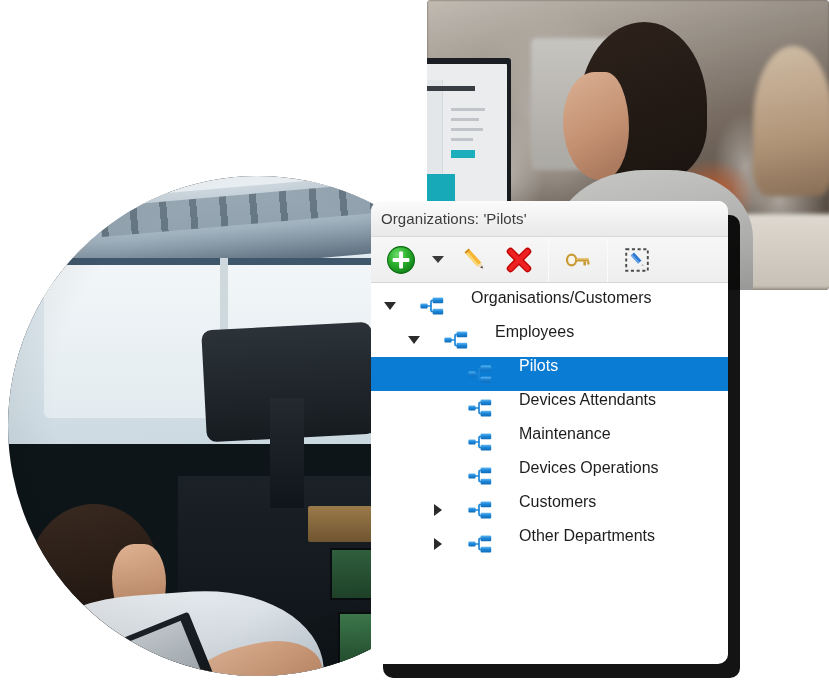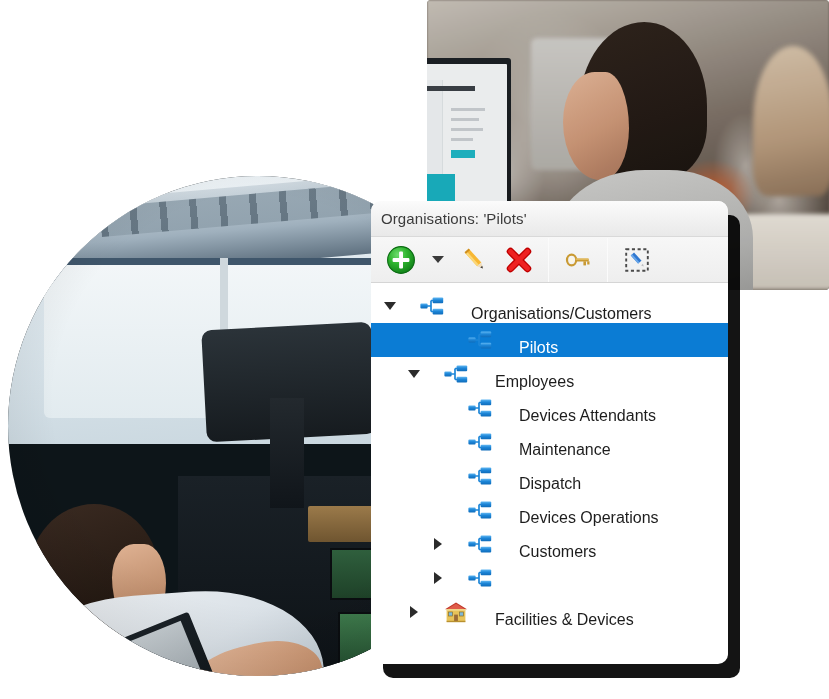--- a/index.html
+++ b/index.html
@@ -266,21 +266,21 @@
   .tree {
     padding-top: 6px;
     background: #ffffff;
     border-radius: 0 0 10px 10px;
     overflow: hidden;
     height: 379px;
   }
   .row {
     height: 34px;
     display: flex;
-    align-items: flex-end;
+    align-items: flex-start;
     cursor: pointer;
     position: relative;
     gap: 20px;
   }
   .row.selected { background: #0b7cd4; }
   .row .twisty {
     width: 18px; height: 34px;
     display: flex; align-items: center; justify-content: center;
     flex: 0 0 18px;
   }
@@ -358,21 +358,21 @@
     <div class="pilot-arm"></div>
     <div class="clipboard"></div>
     <div class="clip-paper"></div>
 
     <div class="vignette"></div>
   </div>
 
   <div class="appwin">
 
     <div class="titlebar">
-      <span class="title">Organisations: 'Pilots'</span>
+      <span class="title">Organizations: 'Pilots'</span>
     </div>
 
     <div class="toolbar">
 
       <div class="tb-btn">
         <svg width="30" height="30" viewBox="0 0 30 30">
           <defs>
             <radialGradient id="gplus" cx="38%" cy="30%" r="78%">
               <stop offset="0%" stop-color="#6fdc6f"></stop>
               <stop offset="45%" stop-color="#2fb42f"></stop>
@@ -456,39 +456,20 @@
       </linearGradient>
     </defs>
     <path d="M6.5 10 H11 M11 4.5 V15.5 M11 4.5 H13 M11 15.5 H13" stroke="#1d86d8" stroke-width="1.7" fill="none"></path>
     <rect x="0.4" y="7.4" width="7.2" height="5.2" rx="1" fill="url(#bx)"></rect>
     <rect x="12.6" y="1.6" width="10.6" height="5.6" rx="1" fill="url(#bx)"></rect>
     <rect x="12.6" y="12.8" width="10.6" height="5.6" rx="1" fill="url(#bx)"></rect>
   </svg>
           </span>
           <span class="lbl">Organisations/Customers</span>
         </div>
-        <div class="row ind2 selected">
-          <span class="twisty"></span>
-          <span class="ico">
-            <svg width="24" height="20" viewBox="0 0 24 20">
-    <defs>
-      <linearGradient id="bx" x1="0" y1="0" x2="0" y2="1">
-        <stop offset="0%" stop-color="#5fb6f2"></stop>
-        <stop offset="45%" stop-color="#1d86d8"></stop>
-        <stop offset="100%" stop-color="#0f6cba"></stop>
-      </linearGradient>
-    </defs>
-    <path d="M6.5 10 H11 M11 4.5 V15.5 M11 4.5 H13 M11 15.5 H13" stroke="#1d86d8" stroke-width="1.7" fill="none"></path>
-    <rect x="0.4" y="7.4" width="7.2" height="5.2" rx="1" fill="url(#bx)"></rect>
-    <rect x="12.6" y="1.6" width="10.6" height="5.6" rx="1" fill="url(#bx)"></rect>
-    <rect x="12.6" y="12.8" width="10.6" height="5.6" rx="1" fill="url(#bx)"></rect>
-  </svg>
-          </span>
-          <span class="lbl">Pilots</span>
-        </div>
         <div class="row ind1">
           <span class="twisty">
             <span class="tri-down"></span>
           </span>
           <span class="ico">
             <svg width="24" height="20" viewBox="0 0 24 20">
     <defs>
       <linearGradient id="bx" x1="0" y1="0" x2="0" y2="1">
         <stop offset="0%" stop-color="#5fb6f2"></stop>
         <stop offset="45%" stop-color="#1d86d8"></stop>
@@ -496,20 +477,39 @@
       </linearGradient>
     </defs>
     <path d="M6.5 10 H11 M11 4.5 V15.5 M11 4.5 H13 M11 15.5 H13" stroke="#1d86d8" stroke-width="1.7" fill="none"></path>
     <rect x="0.4" y="7.4" width="7.2" height="5.2" rx="1" fill="url(#bx)"></rect>
     <rect x="12.6" y="1.6" width="10.6" height="5.6" rx="1" fill="url(#bx)"></rect>
     <rect x="12.6" y="12.8" width="10.6" height="5.6" rx="1" fill="url(#bx)"></rect>
   </svg>
           </span>
           <span class="lbl">Employees</span>
         </div>
+        <div class="row ind2 selected">
+          <span class="twisty"></span>
+          <span class="ico">
+            <svg width="24" height="20" viewBox="0 0 24 20">
+    <defs>
+      <linearGradient id="bx" x1="0" y1="0" x2="0" y2="1">
+        <stop offset="0%" stop-color="#5fb6f2"></stop>
+        <stop offset="45%" stop-color="#1d86d8"></stop>
+        <stop offset="100%" stop-color="#0f6cba"></stop>
+      </linearGradient>
+    </defs>
+    <path d="M6.5 10 H11 M11 4.5 V15.5 M11 4.5 H13 M11 15.5 H13" stroke="#1d86d8" stroke-width="1.7" fill="none"></path>
+    <rect x="0.4" y="7.4" width="7.2" height="5.2" rx="1" fill="url(#bx)"></rect>
+    <rect x="12.6" y="1.6" width="10.6" height="5.6" rx="1" fill="url(#bx)"></rect>
+    <rect x="12.6" y="12.8" width="10.6" height="5.6" rx="1" fill="url(#bx)"></rect>
+  </svg>
+          </span>
+          <span class="lbl">Pilots</span>
+        </div>
         <div class="row ind2">
           <span class="twisty"></span>
           <span class="ico">
             <svg width="24" height="20" viewBox="0 0 24 20">
     <defs>
       <linearGradient id="bx" x1="0" y1="0" x2="0" y2="1">
         <stop offset="0%" stop-color="#5fb6f2"></stop>
         <stop offset="45%" stop-color="#1d86d8"></stop>
         <stop offset="100%" stop-color="#0f6cba"></stop>
       </linearGradient>
@@ -533,39 +533,20 @@
         <stop offset="100%" stop-color="#0f6cba"></stop>
       </linearGradient>
     </defs>
     <path d="M6.5 10 H11 M11 4.5 V15.5 M11 4.5 H13 M11 15.5 H13" stroke="#1d86d8" stroke-width="1.7" fill="none"></path>
     <rect x="0.4" y="7.4" width="7.2" height="5.2" rx="1" fill="url(#bx)"></rect>
     <rect x="12.6" y="1.6" width="10.6" height="5.6" rx="1" fill="url(#bx)"></rect>
     <rect x="12.6" y="12.8" width="10.6" height="5.6" rx="1" fill="url(#bx)"></rect>
   </svg>
           </span>
           <span class="lbl">Maintenance</span>
-        </div>
-        <div class="row ind2">
-          <span class="twisty"></span>
-          <span class="ico">
-            <svg width="24" height="20" viewBox="0 0 24 20">
-    <defs>
-      <linearGradient id="bx" x1="0" y1="0" x2="0" y2="1">
-        <stop offset="0%" stop-color="#5fb6f2"></stop>
-        <stop offset="45%" stop-color="#1d86d8"></stop>
-        <stop offset="100%" stop-color="#0f6cba"></stop>
-      </linearGradient>
-    </defs>
-    <path d="M6.5 10 H11 M11 4.5 V15.5 M11 4.5 H13 M11 15.5 H13" stroke="#1d86d8" stroke-width="1.7" fill="none"></path>
-    <rect x="0.4" y="7.4" width="7.2" height="5.2" rx="1" fill="url(#bx)"></rect>
-    <rect x="12.6" y="1.6" width="10.6" height="5.6" rx="1" fill="url(#bx)"></rect>
-    <rect x="12.6" y="12.8" width="10.6" height="5.6" rx="1" fill="url(#bx)"></rect>
-  </svg>
-          </span>
-          <span class="lbl">Dispatch</span>
         </div>
         <div class="row ind2">
           <span class="twisty"></span>
           <span class="ico">
             <svg width="24" height="20" viewBox="0 0 24 20">
     <defs>
       <linearGradient id="bx" x1="0" y1="0" x2="0" y2="1">
         <stop offset="0%" stop-color="#5fb6f2"></stop>
         <stop offset="45%" stop-color="#1d86d8"></stop>
         <stop offset="100%" stop-color="#0f6cba"></stop>
@@ -612,36 +593,19 @@
         <stop offset="45%" stop-color="#1d86d8"></stop>
         <stop offset="100%" stop-color="#0f6cba"></stop>
       </linearGradient>
     </defs>
     <path d="M6.5 10 H11 M11 4.5 V15.5 M11 4.5 H13 M11 15.5 H13" stroke="#1d86d8" stroke-width="1.7" fill="none"></path>
     <rect x="0.4" y="7.4" width="7.2" height="5.2" rx="1" fill="url(#bx)"></rect>
     <rect x="12.6" y="1.6" width="10.6" height="5.6" rx="1" fill="url(#bx)"></rect>
     <rect x="12.6" y="12.8" width="10.6" height="5.6" rx="1" fill="url(#bx)"></rect>
   </svg>
           </span>
-        </div>
-        <div class="row ind1">
-          <span class="twisty">
-            <span class="tri-right"></span>
-          </span>
-          <span class="ico">
-            <svg width="24" height="22" viewBox="0 0 24 22">
-    <polygon points="12,1.4 23,8.2 1,8.2" fill="#c0392b"></polygon>
-    <polygon points="12,2.8 21,8.2 3,8.2" fill="#e05c4a"></polygon>
-    <rect x="2.6" y="8.2" width="18.8" height="12.4" fill="#e8c35a"></rect>
-    <rect x="2.6" y="8.2" width="18.8" height="1.5" fill="#f2da8e"></rect>
-    <rect x="4.6" y="11" width="4" height="4" fill="#7fb8d8" stroke="#8a6f2a" stroke-width="0.7"></rect>
-    <rect x="15.4" y="11" width="4" height="4" fill="#7fb8d8" stroke="#8a6f2a" stroke-width="0.7"></rect>
-    <rect x="10.1" y="13.6" width="3.8" height="7" fill="#9b6b37"></rect>
-    <rect x="2.6" y="19.8" width="18.8" height="1.4" fill="#b8902f"></rect>
-  </svg>
-          </span>
-          <span class="lbl">Facilities &amp; Devices</span>
+          <span class="lbl">Other Departments</span>
         </div>
       </div>
 
   </div>
 
 </div>
 
 </body></html>

